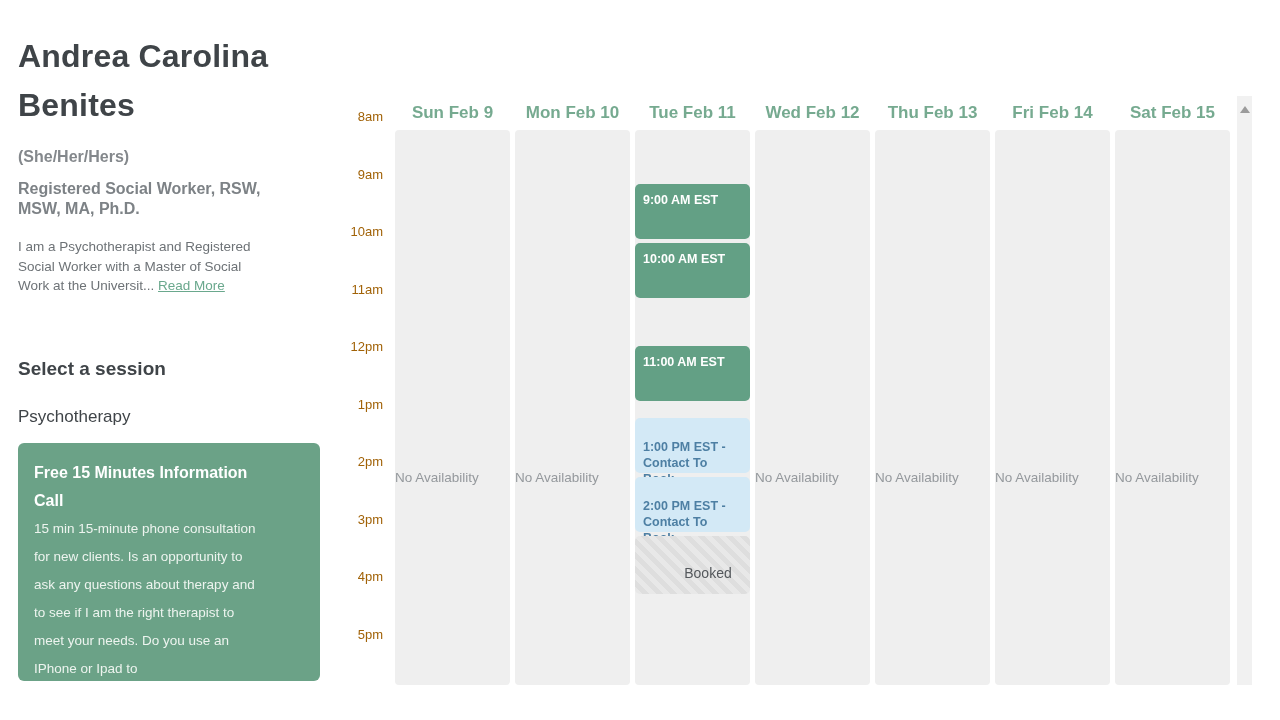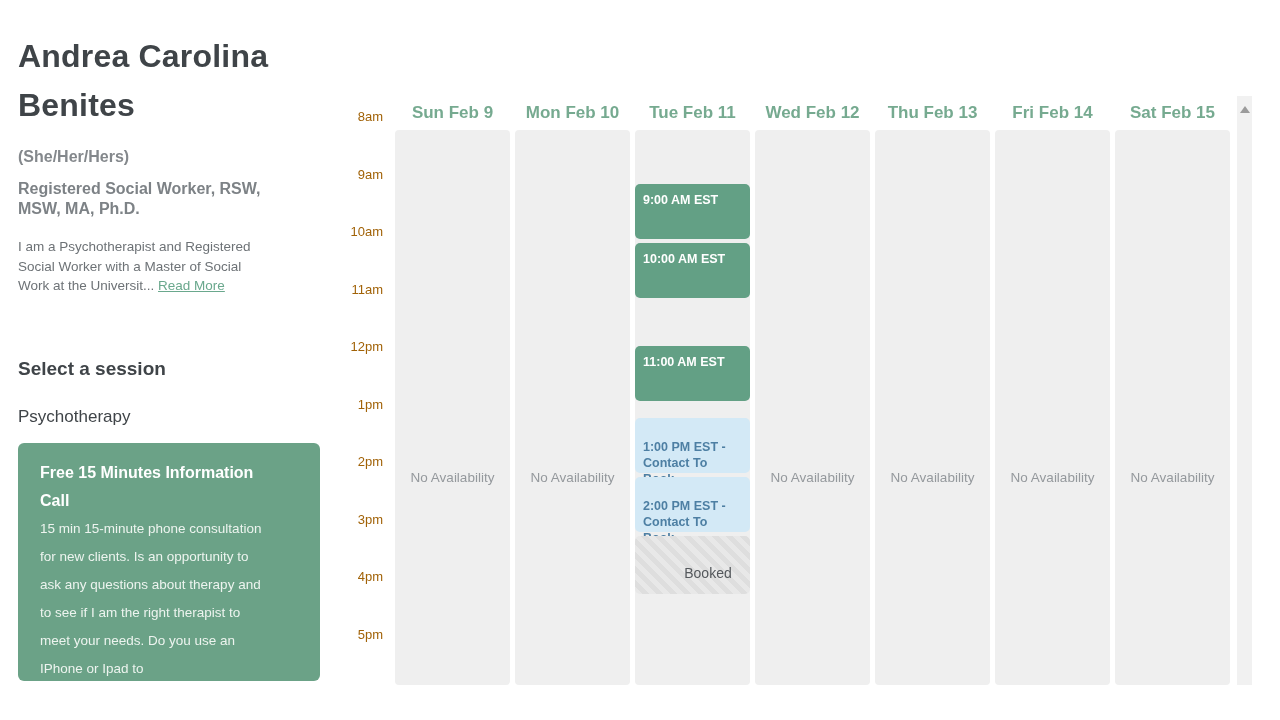--- a/index.html
+++ b/index.html
@@ -16,41 +16,41 @@
   .bio { position: absolute; left: 18px; top: 237px; width: 258px;
     font-size: 13.5px; color: #6d7276; line-height: 19.5px; }
   .read-more { color: #6aa88d; text-decoration: underline; cursor: pointer; }
   .session-heading { position: absolute; left: 18px; top: 358px;
     font-size: 19px; font-weight: bold; color: #3f4448; }
   .session-category { position: absolute; left: 18px; top: 407px;
     font-size: 17px; font-weight: normal; color: #3f4448; }
 
   .session-card { position: absolute; left: 18px; top: 443px; width: 302px; height: 238px;
     background: #6ba287; border-radius: 6px; overflow: hidden; cursor: pointer;
-    padding: 16px 0 0 22px; }
+    padding: 16px 0 0 16px; }
   .session-card .card-title { width: 222px; color: #ffffff; font-size: 16px;
     font-weight: bold; line-height: 28px; }
   .session-card .card-desc { width: 222px; color: #edf4ef; font-size: 13.5px;
     line-height: 28px; }
 
   
   .time-col { position: absolute; left: 330px; top: 110px; width: 53px; }
   .time-label { display: block; height: 57.5px; text-align: right;
     font-size: 13px; color: #a16207; line-height: 14px; }
 
   .day-headers { position: absolute; left: 395px; top: 103px; display: grid;
     grid-template-columns: repeat(7, 115px); column-gap: 5px; }
   .day-header { text-align: center; font-size: 17px; font-weight: 600; color: #76aa90; }
 
   .day-grid { position: absolute; left: 395px; top: 130px; display: grid;
     grid-template-columns: repeat(7, 115px); column-gap: 5px; height: 555px; }
   .day-column { background: #efefef; border-radius: 4px; position: relative; height: 555px; }
 
   .no-availability { position: absolute; top: 340px; left: 0; width: 100%;
-    text-align: center; font-size: 13.5px; color: #95999d; }
+    font-size: 13.5px; color: #95999d; }
 
   .slot { position: absolute; left: 0; right: 0; border-radius: 5px;
     font-size: 12.5px; line-height: 16px; }
   .slot-available { background: #63a085; color: #ffffff; font-weight: 600;
     padding: 8px 8px; height: 55px; cursor: pointer; }
   .slot-contact { background: #d3e9f6; color: #4d7fa3; font-weight: 600;
     padding: 21px 8px; height: 55px; cursor: pointer; }
   .slot-booked { height: 58px; color: #54585c; font-size: 14px;
     background: repeating-linear-gradient(45deg, #e8e8e8 0px, #e8e8e8 5px, #dedede 5px, #dedede 10px);
     display: flex; align-items: center; justify-content: center; padding-top: 16px; padding-left: 31px; }

